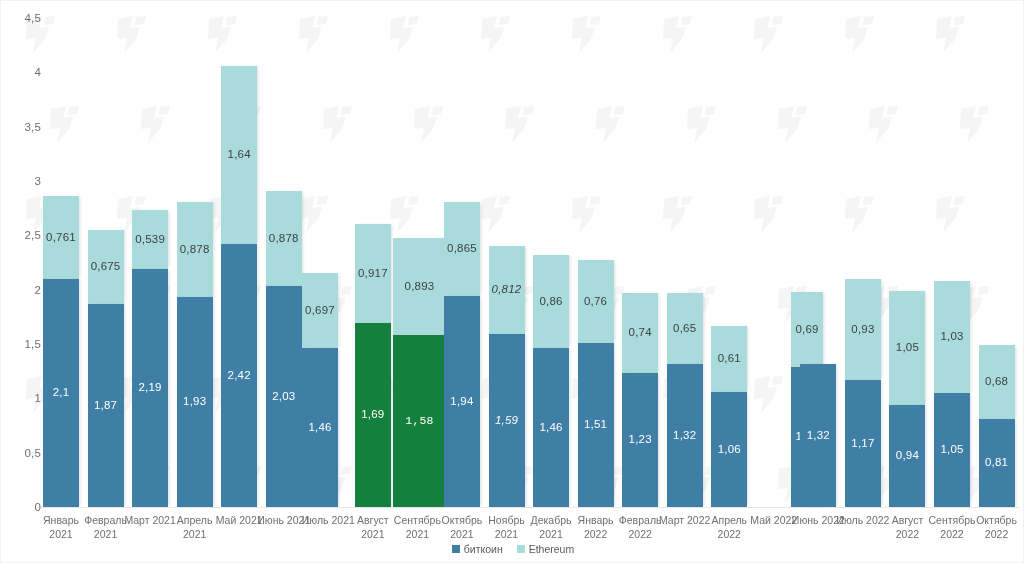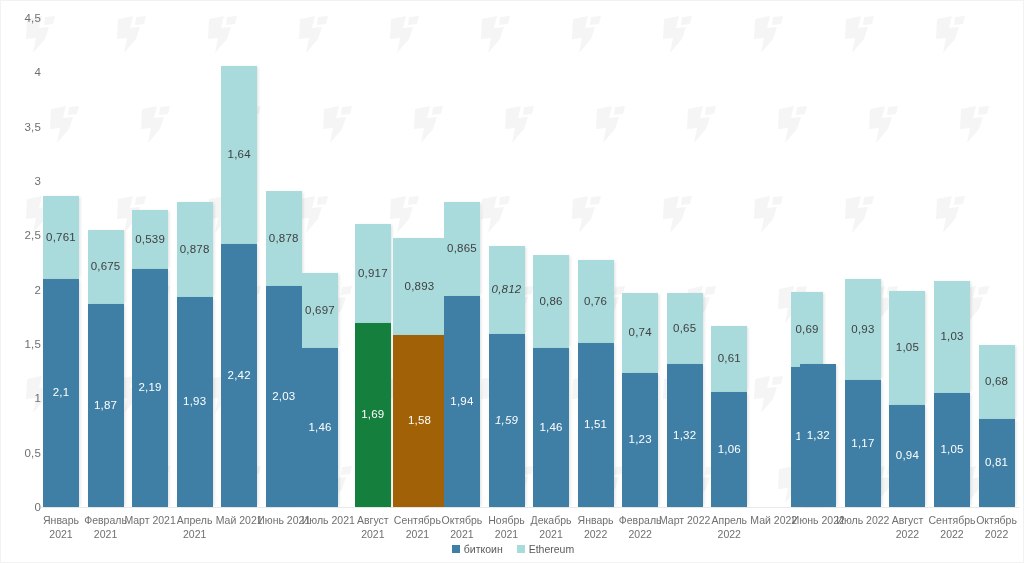--- a/index.html
+++ b/index.html
@@ -642,21 +642,21 @@
             <span class="seg-label">0,917</span>
           </div>
           <div class="seg seg-btc" style="height: 183.647px; background: #15803d;">
             <span class="seg-label">1,69</span>
           </div>
         </div>
         <div class="bar-group" style="left: 392px; width: 53px;">
           <div class="seg seg-eth" style="height: 97.0393px; background: rgb(169, 219, 221);">
             <span class="seg-label">0,893</span>
           </div>
-          <div class="seg seg-btc" style="height: 171.693px; background: #a16207;">
+          <div class="seg seg-btc" style="height: 171.693px; background: #15803d; font-family: Liberation Mono, monospace;">
             <span class="seg-label">1,58</span>
           </div>
         </div>
         <div class="bar-group" style="left: 442.95px; width: 36px;">
           <div class="seg seg-eth" style="height: 93.9967px; background: rgb(169, 219, 221);">
             <span class="seg-label">0,865</span>
           </div>
           <div class="seg seg-btc" style="height: 210.813px; background: rgb(63, 127, 166);">
             <span class="seg-label">1,94</span>
           </div>

